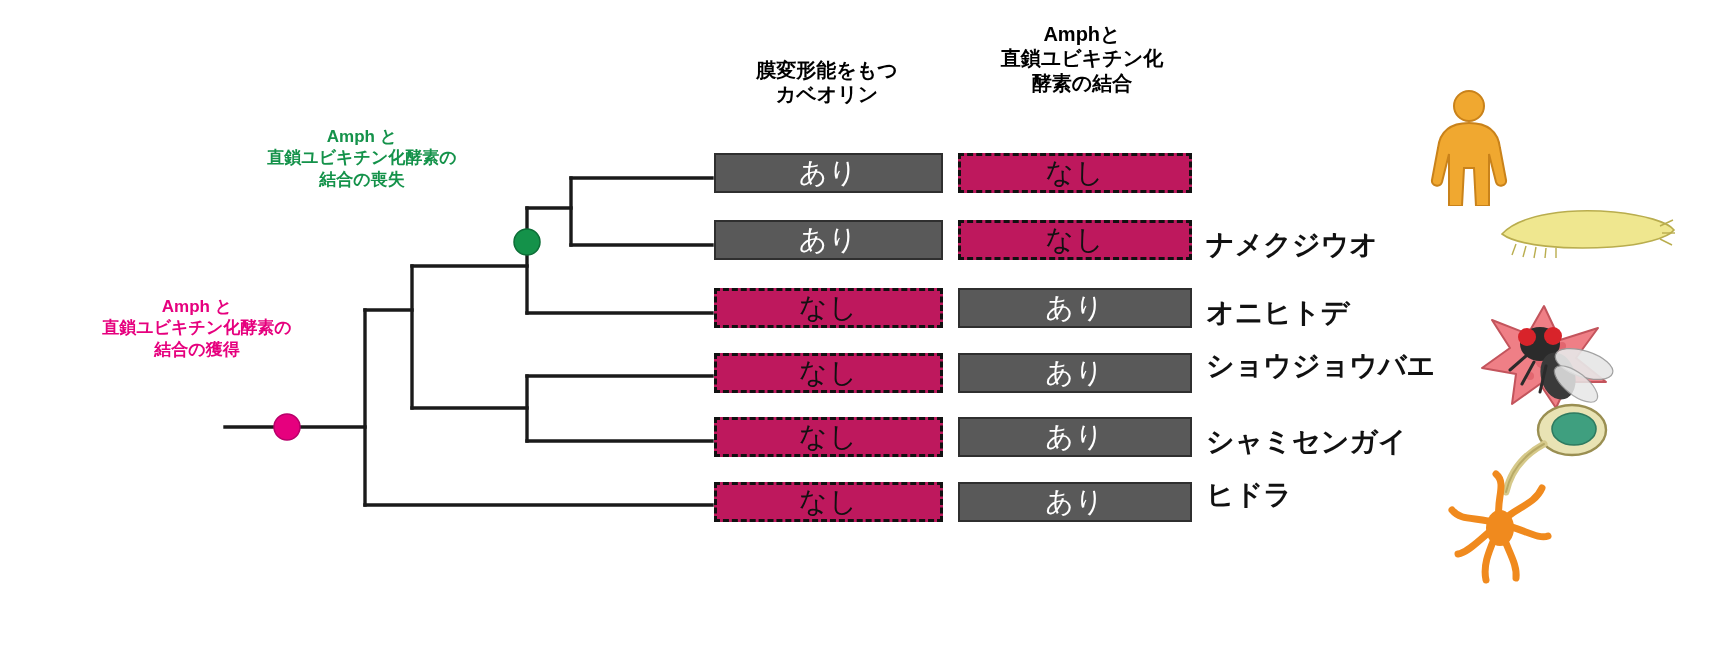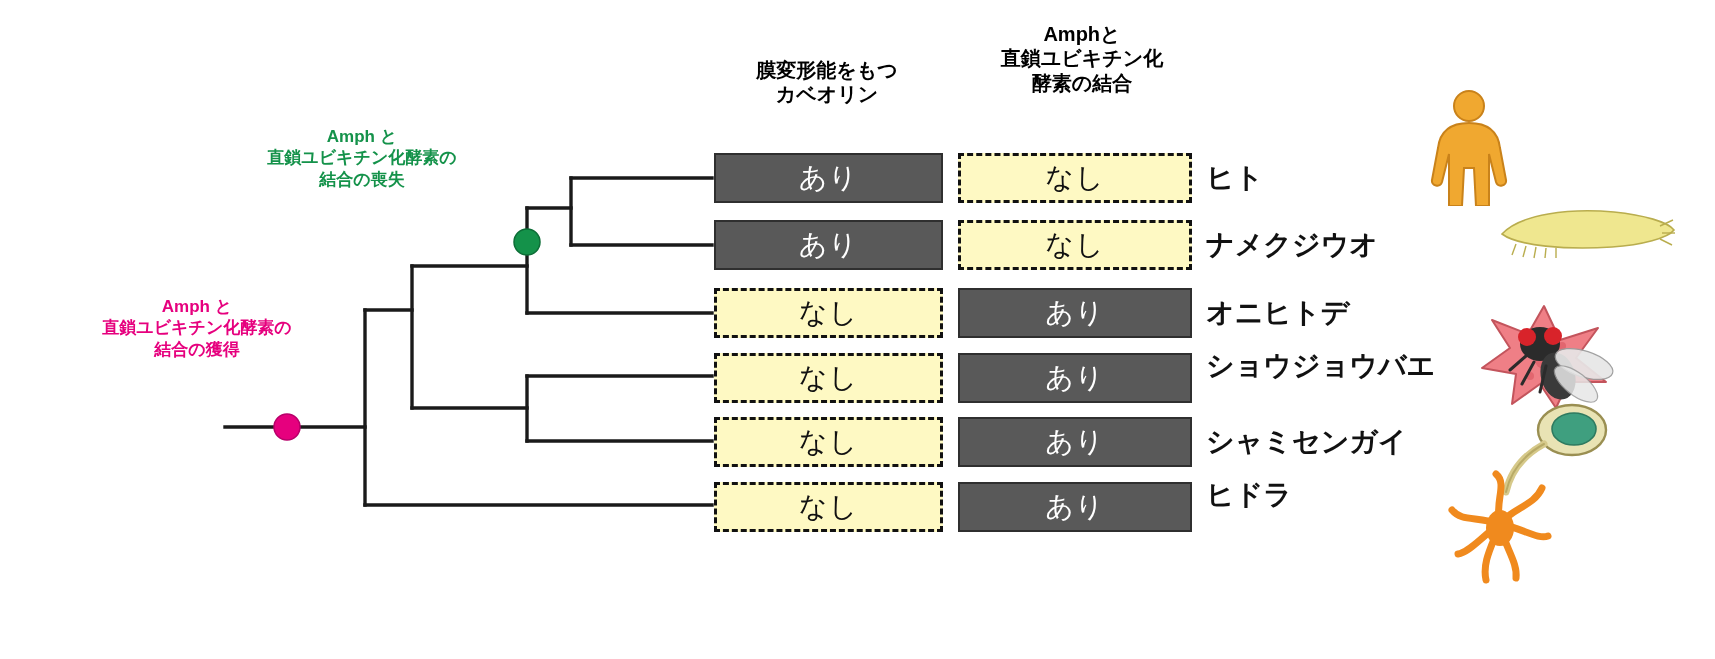--- a/index.html
+++ b/index.html
@@ -16,25 +16,25 @@
   
   .annot{position:absolute;text-align:center;font-weight:bold;
          font-size:17px;line-height:1.26;white-space:pre-line;}
   #annot-loss{left:176px;top:126px;width:372px;color:#14924a;}
   #annot-gain{left:2px;top:296px;width:390px;color:#e6007e;}
 
   
   #tree{position:absolute;left:0;top:0;width:760px;height:659px;}
 
   
-  .cell{position:absolute;height:50px;box-sizing:border-box;
+  .cell{position:absolute;height:40px;box-sizing:border-box;
         display:flex;align-items:center;justify-content:center;
         font-size:28px;font-weight:normal;letter-spacing:1px;}
   .cell.present{background:#595959;border:2px solid #2f2f2f;color:#ffffff;}
-  .cell.absent {background:#fef9c3;border:3px dashed #111111;color:#111111;text-align:center;}
+  .cell.absent {background:#be185d;border:3px dashed #111111;color:#111111;text-align:center;}
   .col-a{left:714px;width:229px;}
   .col-b{left:958px;width:234px;}
 
   
   .species{position:absolute;left:1206px;width:230px;height:50px;
            display:flex;align-items:center;justify-content:flex-start;
            font-size:28px;font-weight:bold;color:#111;letter-spacing:0px;}
 
   
   .icon{position:absolute;}
@@ -101,21 +101,20 @@
   <div class="cell absent  col-a" style="top:417px">なし</div>
   <div class="cell absent  col-a" style="top:482px">なし</div>
 
   <div class="cell absent  col-b" style="top:153px">なし</div>
   <div class="cell absent  col-b" style="top:220px">なし</div>
   <div class="cell present col-b" style="top:288px">あり</div>
   <div class="cell present col-b" style="top:353px">あり</div>
   <div class="cell present col-b" style="top:417px">あり</div>
   <div class="cell present col-b" style="top:482px">あり</div>
 
-  <div class="species" style="top:153px">ヒト</div>
   <div class="species" style="top:220px">ナメクジウオ</div>
   <div class="species" style="top:288px">オニヒトデ</div>
   <div class="species" style="top:341px">ショウジョウバエ</div>
   <div class="species" style="top:417px">シャミセンガイ</div>
   <div class="species" style="top:470px">ヒドラ</div>
 
   <svg class="icon" style="left:1428px;top:88px;width:82px;height:118px" viewBox="0 0 82 118">
     <g fill="#f0a830" stroke="#c9821a" stroke-width="2">
       <circle cx="41" cy="18" r="15"></circle>
       <path d="M41,35 C22,35 12,43 10,60 L4,92 C3,98 12,100 14,94 L21,66 L21,118 L34,118 L36,80 L46,80 L48,118 L61,118 L61,66 L68,94 C70,100 79,98 78,92 L72,60 C70,43 60,35 41,35 Z"></path>

